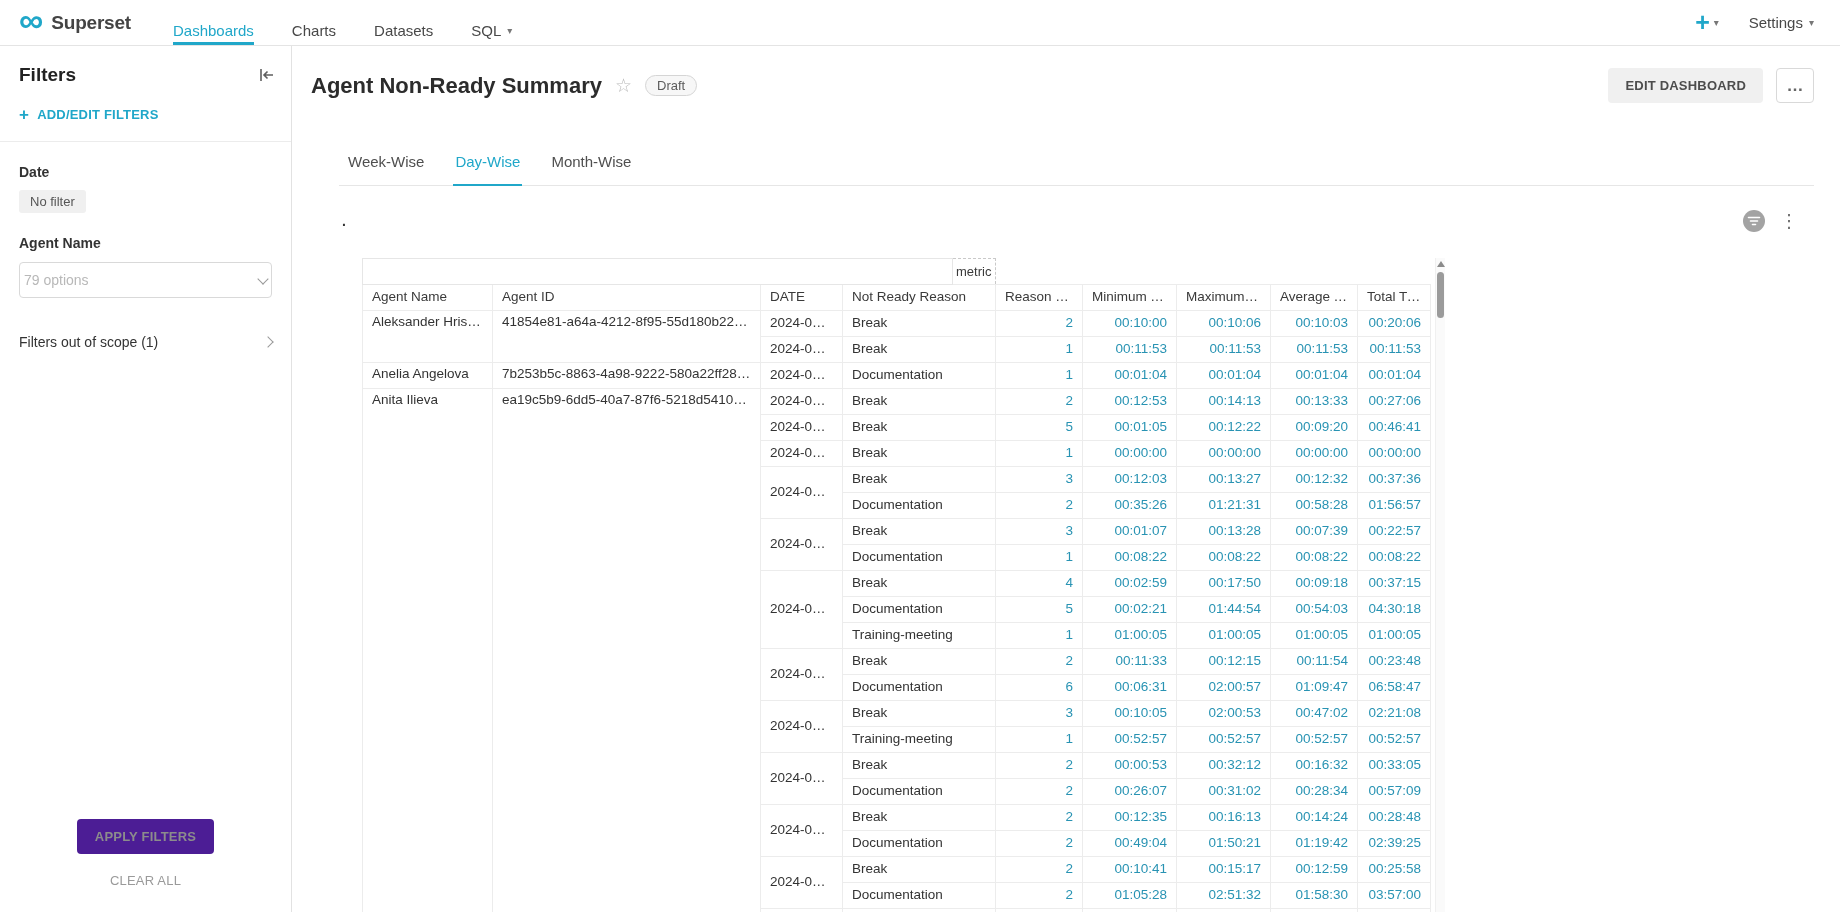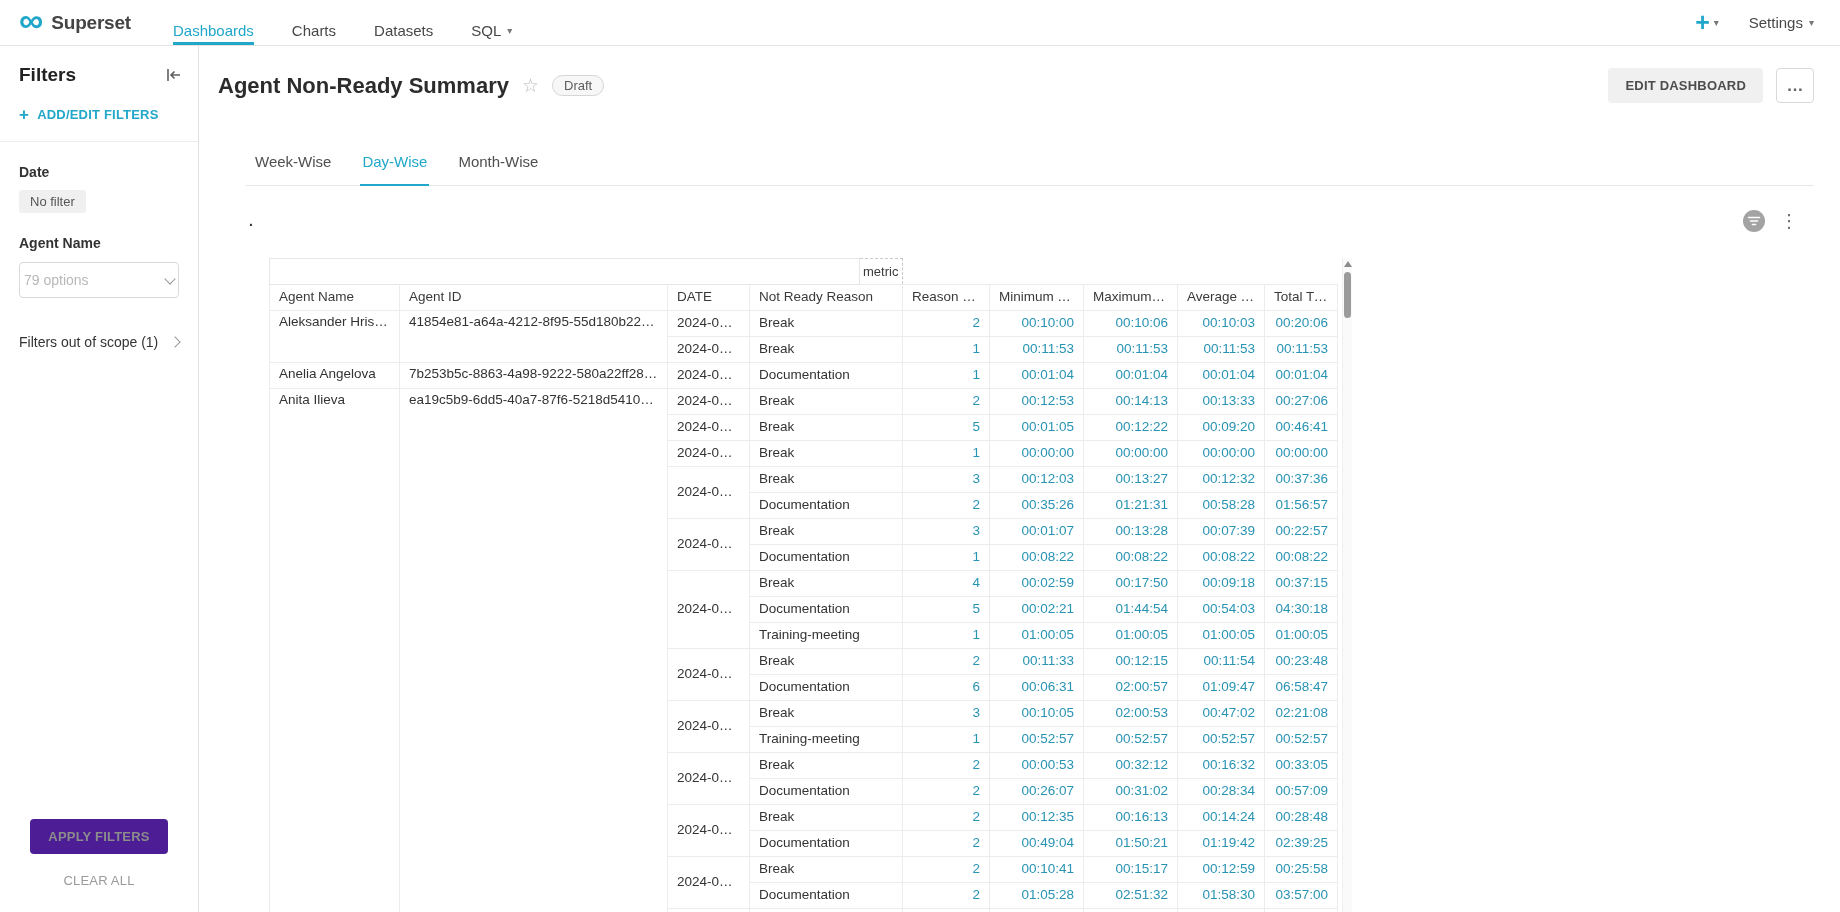--- a/index.html
+++ b/index.html
@@ -21,21 +21,21 @@
     cursor:pointer; border-bottom:3px solid transparent; padding-top:18px; }
   .nav-item.active { color:#20a7c9; border-bottom-color:#20a7c9; }
   .caret { font-size:10px; color:#777; }
   .nav-right { margin-left:auto; display:flex; align-items:center; gap:30px; }
   .nav-plus { display:flex; align-items:center; gap:4px; cursor:pointer; }
   .nav-plus-glyph { color:#20a7c9; font-size:25px; font-weight:bold; line-height:1; }
   .nav-settings { display:flex; align-items:center; gap:6px; font-size:15px; color:#484848; cursor:pointer; }
 
   
   .body-row { display:flex; flex:1; overflow:hidden; }
-  .filters-panel { width:199px; flex-shrink:0; border-right:1px solid #e2e2e2;
+  .filters-panel { width:292px; flex-shrink:0; border-right:1px solid #e2e2e2;
     display:flex; flex-direction:column; padding:18px 0 24px; background:#fff; }
   .fp-head { display:flex; justify-content:space-between; align-items:center; padding:0 16px 0 19px; }
   .fp-title { font-size:19px; font-weight:600; color:#222; }
   .collapse-icon { cursor:pointer; display:flex; align-items:center; }
   .fp-add { display:flex; gap:8px; align-items:center; color:#20a7c9; font-size:13px; font-weight:600;
     margin:20px 19px 0; cursor:pointer; letter-spacing:0.2px; }
   .fp-add .plus { font-size:17px; font-weight:bold; line-height:1; }
   .fp-divider { height:1px; background:#ececec; margin-top:18px; }
   .fp-section-label { font-size:14px; font-weight:700; color:#333; margin:22px 19px 0; }
   .tag { display:inline-block; align-self:flex-start; margin:10px 19px 0; background:#f0f0f0;

